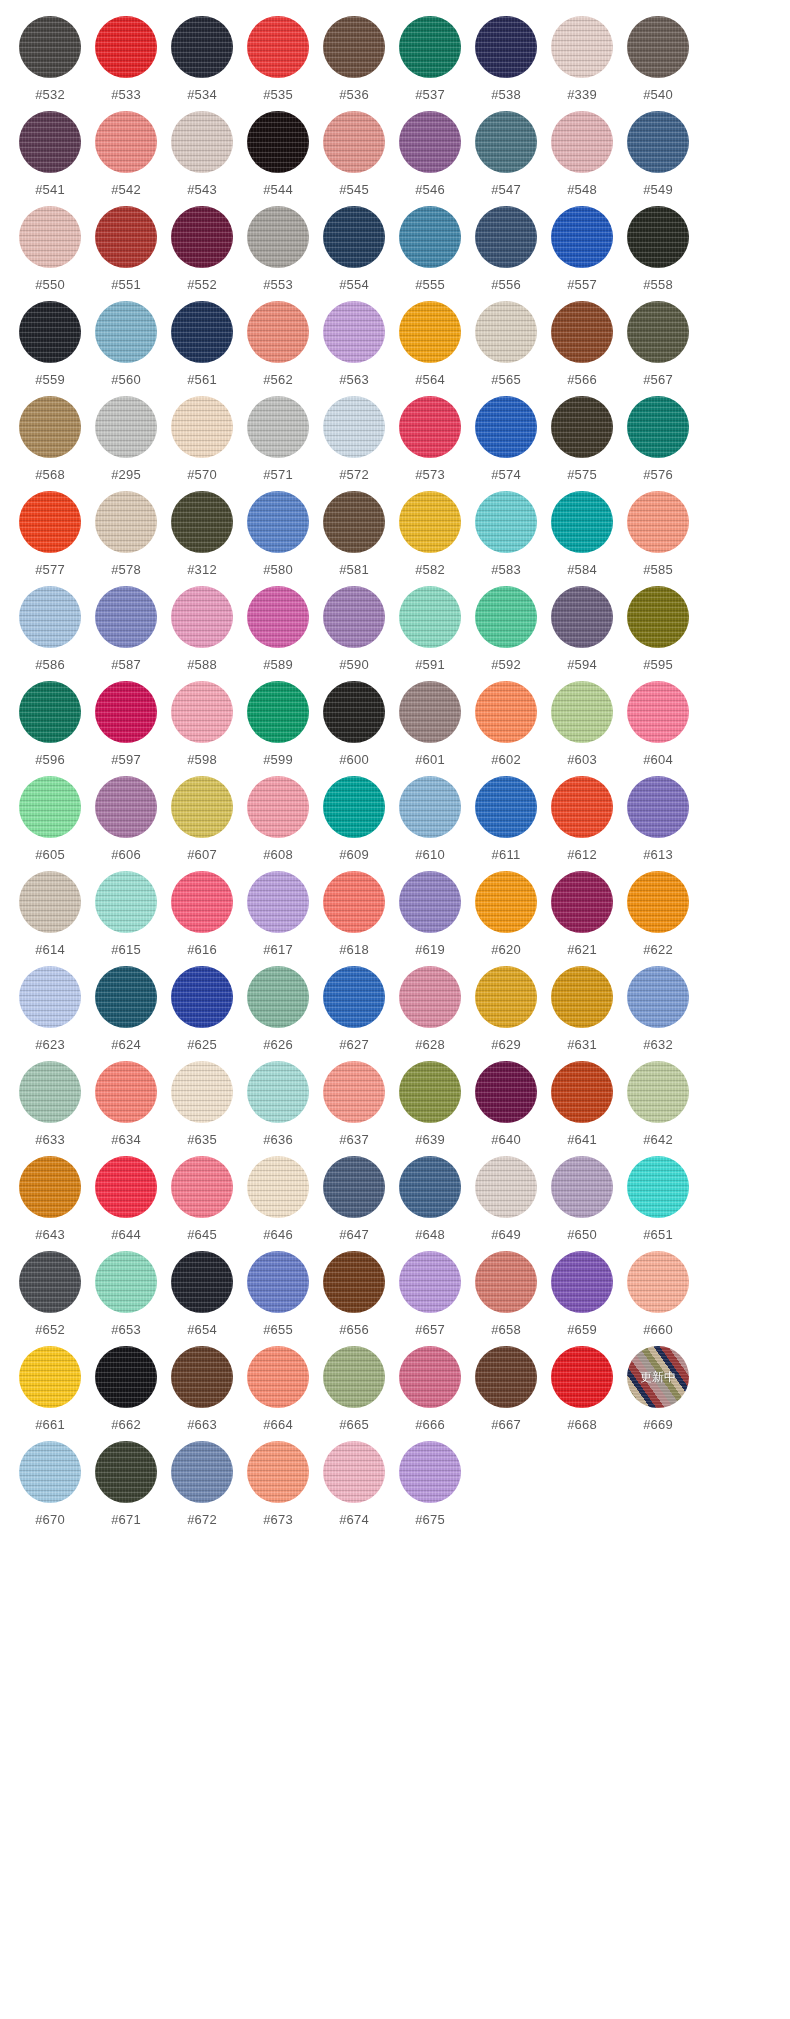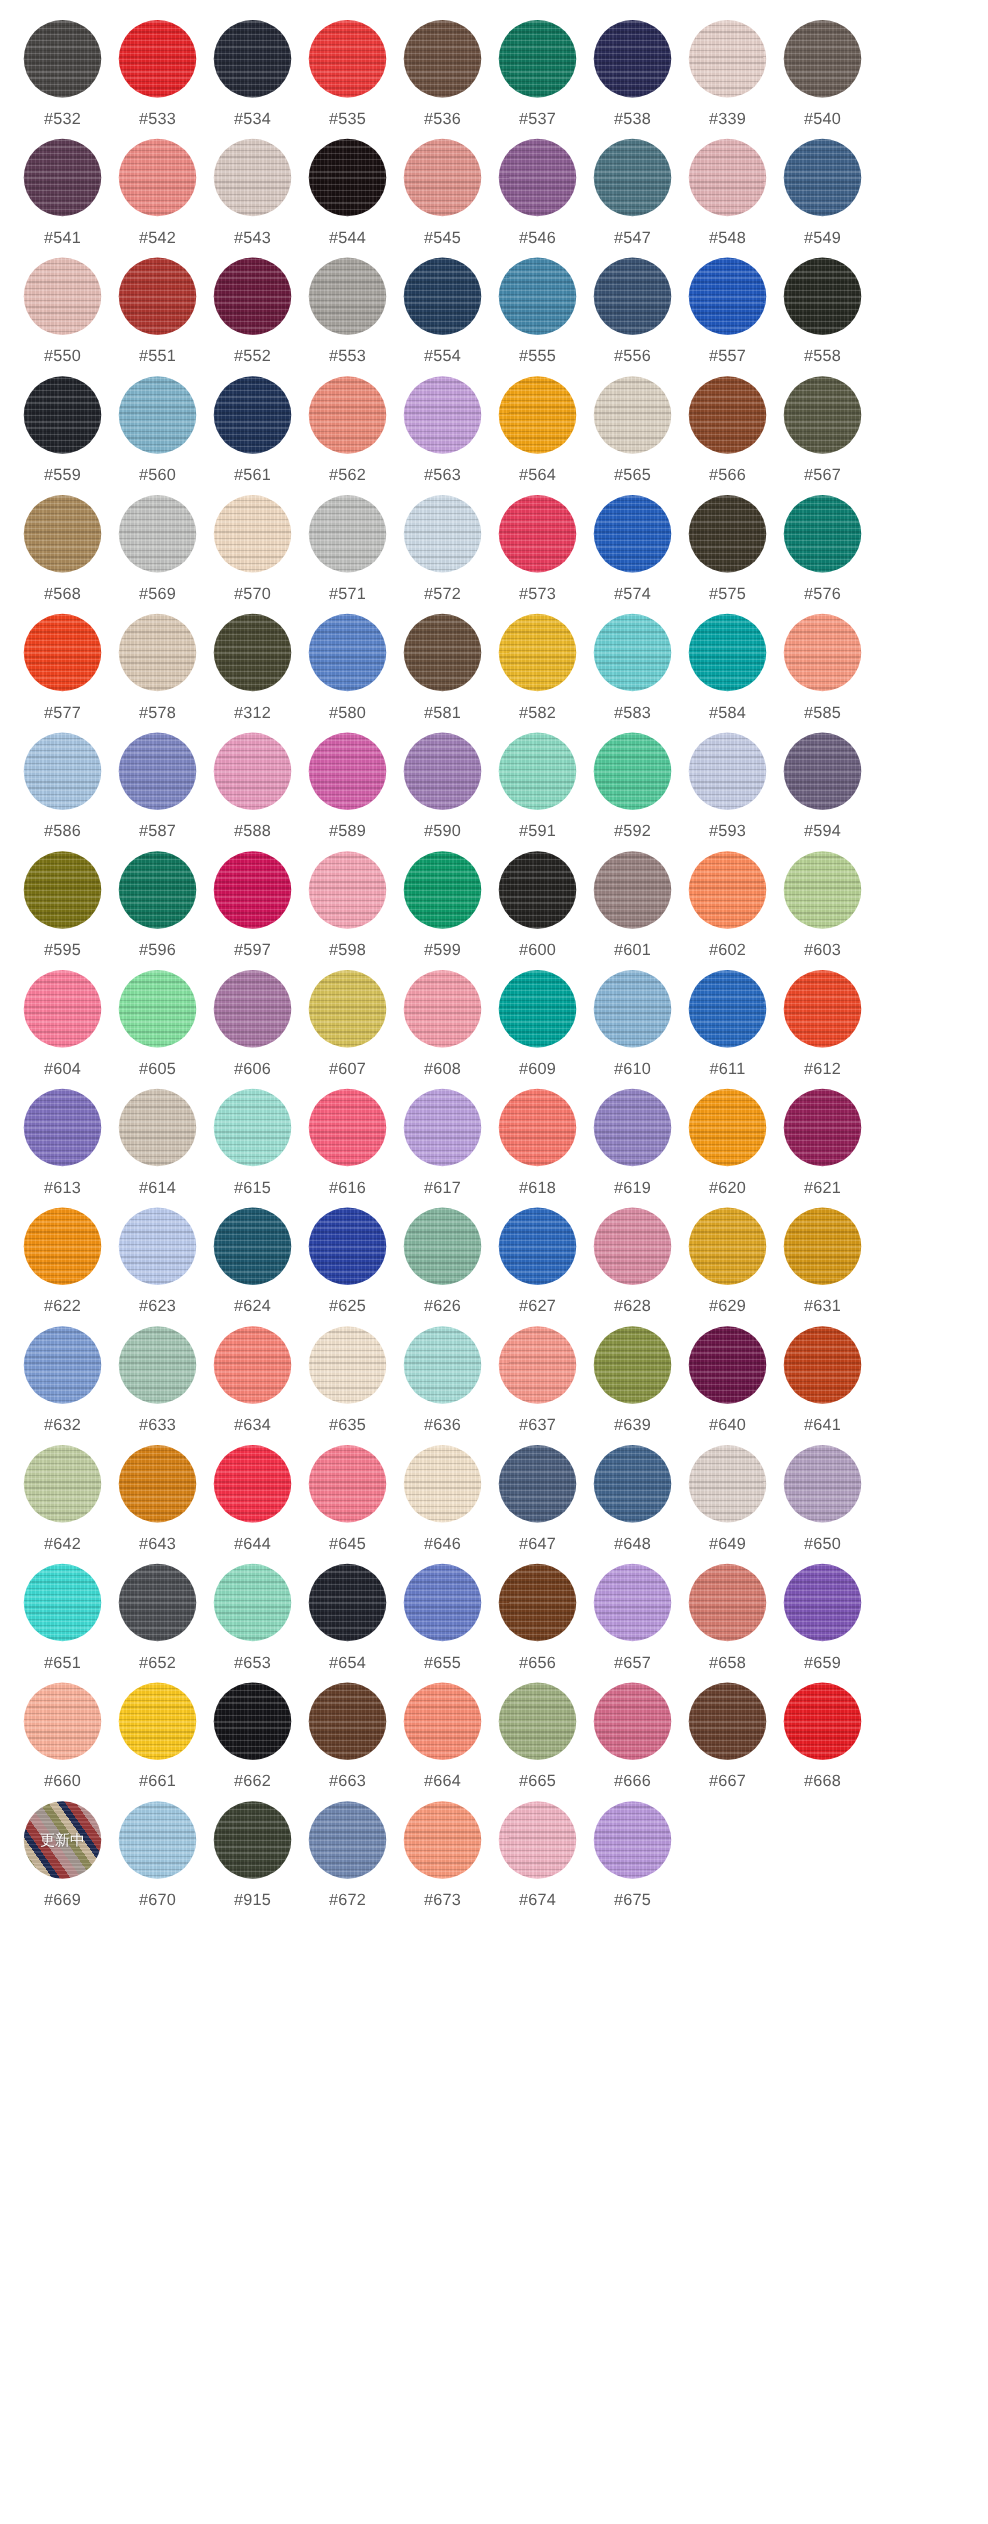--- a/index.html
+++ b/index.html
@@ -245,21 +245,21 @@
       <div class="swatch-cell">
         <div class="swatch-disc" style="background-color: rgb(90, 91, 69);"></div>
         <div class="swatch-label">#567</div>
       </div>
       <div class="swatch-cell">
         <div class="swatch-disc" style="background-color: rgb(172, 140, 93);"></div>
         <div class="swatch-label">#568</div>
       </div>
       <div class="swatch-cell">
         <div class="swatch-disc" style="background-color: rgb(197, 198, 196);"></div>
-        <div class="swatch-label">#569</div>
+        <div class="swatch-label">#295</div>
       </div>
       <div class="swatch-cell">
         <div class="swatch-disc" style="background-color: rgb(242, 220, 196);"></div>
         <div class="swatch-label">#570</div>
       </div>
       <div class="swatch-cell">
         <div class="swatch-disc" style="background-color: rgb(194, 195, 193);"></div>
         <div class="swatch-label">#571</div>
       </div>
       <div class="swatch-cell">
@@ -338,24 +338,20 @@
         <div class="swatch-disc" style="background-color: rgb(161, 128, 184);"></div>
         <div class="swatch-label">#590</div>
       </div>
       <div class="swatch-cell">
         <div class="swatch-disc" style="background-color: rgb(141, 220, 196);"></div>
         <div class="swatch-label">#591</div>
       </div>
       <div class="swatch-cell">
         <div class="swatch-disc" style="background-color: rgb(85, 203, 156);"></div>
         <div class="swatch-label">#592</div>
-      </div>
-      <div class="swatch-cell">
-        <div class="swatch-disc" style="background-color: rgb(200, 207, 231);"></div>
-        <div class="swatch-label">#593</div>
       </div>
       <div class="swatch-cell">
         <div class="swatch-disc" style="background-color: rgb(110, 98, 129);"></div>
         <div class="swatch-label">#594</div>
       </div>
       <div class="swatch-cell">
         <div class="swatch-disc" style="background-color: rgb(124, 116, 22);"></div>
         <div class="swatch-label">#595</div>
       </div>
       <div class="swatch-cell">
@@ -647,21 +643,21 @@
           <div class="swatch-special-label">更新中</div>
         </div>
         <div class="swatch-label">#669</div>
       </div>
       <div class="swatch-cell">
         <div class="swatch-disc" style="background-color: rgb(164, 204, 228);"></div>
         <div class="swatch-label">#670</div>
       </div>
       <div class="swatch-cell">
         <div class="swatch-disc" style="background-color: rgb(62, 68, 52);"></div>
-        <div class="swatch-label">#915</div>
+        <div class="swatch-label">#671</div>
       </div>
       <div class="swatch-cell">
         <div class="swatch-disc" style="background-color: rgb(115, 138, 179);"></div>
         <div class="swatch-label">#672</div>
       </div>
       <div class="swatch-cell">
         <div class="swatch-disc" style="background-color: rgb(251, 155, 125);"></div>
         <div class="swatch-label">#673</div>
       </div>
       <div class="swatch-cell">

